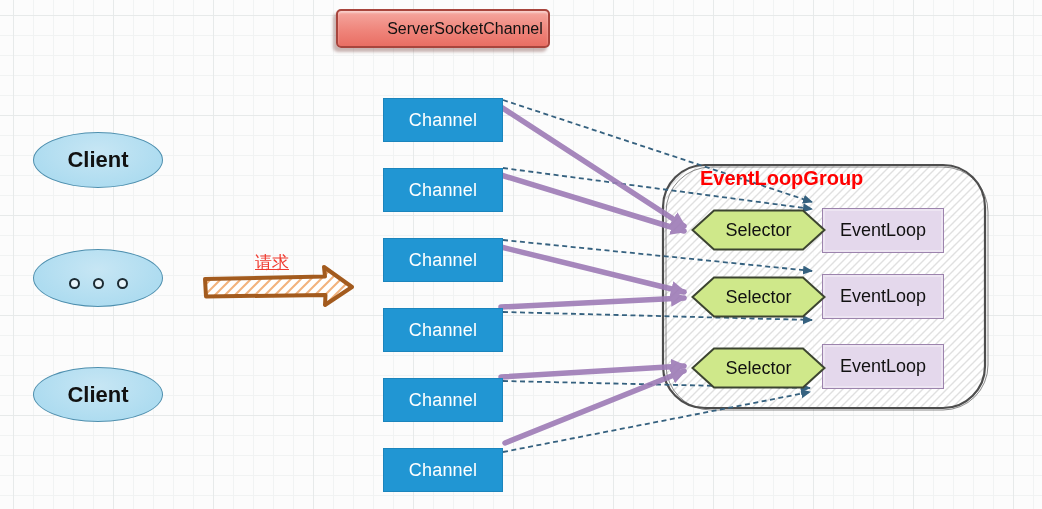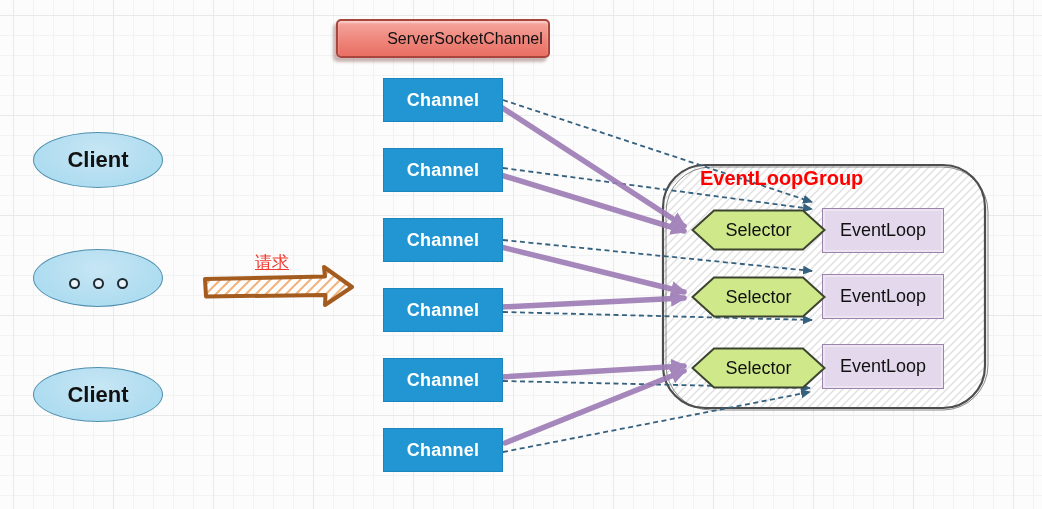--- a/index.html
+++ b/index.html
@@ -25,21 +25,21 @@
   .dotrow{display:flex;gap:13px;align-items:center;margin-top:10px;}
   .dot{width:7px;height:7px;border-radius:50%;border:2px solid #1c2b33;background:#e8f4fa;}
   .ssc{
     background:linear-gradient(180deg,#f5a79f 0%,#ef857b 55%,#e96e63 100%);
     border:2px solid #a8453d;border-radius:5px;
     box-shadow:-3px 4px 3px rgba(140,95,90,.45), inset 0 2px 2px rgba(255,255,255,.45);
     color:#111;font-size:16px;z-index:2;
   }
   .channel{
     background:#2196d3;border:1px solid #1b85bd;
-    color:#fff;font-weight:bold;font-size:18px;letter-spacing:.2px;z-index:2;
+    color:#fff;font-weight:normal;font-size:18px;letter-spacing:.2px;z-index:2;margin-top:20px;
   }
   .hex{width:135px;height:42px;z-index:3;}
   .hex svg{position:absolute;left:0;top:0;width:100%;height:100%;}
   .hex .lbl{position:relative;font-size:18px;color:#111;z-index:1;}
   .eloop{
     background:#e4d8ec;border:1.5px solid #9c83ad;
     box-shadow:inset 0 0 0 2px rgba(255,255,255,.35);
     color:#111;font-size:18px;z-index:2;
   }
   .group-title{
@@ -113,21 +113,21 @@
       <span class="dot"></span>
     </span>
   </div>
 
   <div class="node ellipse" style="left:33px;top:367px;width:130px;height:55px;">
     <span>Client</span>
   </div>
 
   <div class="req-label" style="color:#f03b30;">请求</div>
 
-  <div class="node ssc" style="left:336px;top:19px;width:214px;height:39px;padding-left:44px;">
+  <div class="node ssc" style="left:336px;top:9px;width:214px;height:39px;padding-left:44px;">
     <span>ServerSocketChannel</span>
   </div>
 
   <div class="node channel" style="left:383px;top:78px;width:120px;height:44px;">
     <span>Channel</span>
   </div>
   <div class="node channel" style="left:383px;top:148px;width:120px;height:44px;">
     <span>Channel</span>
   </div>
   <div class="node channel" style="left:383px;top:218px;width:120px;height:44px;">

